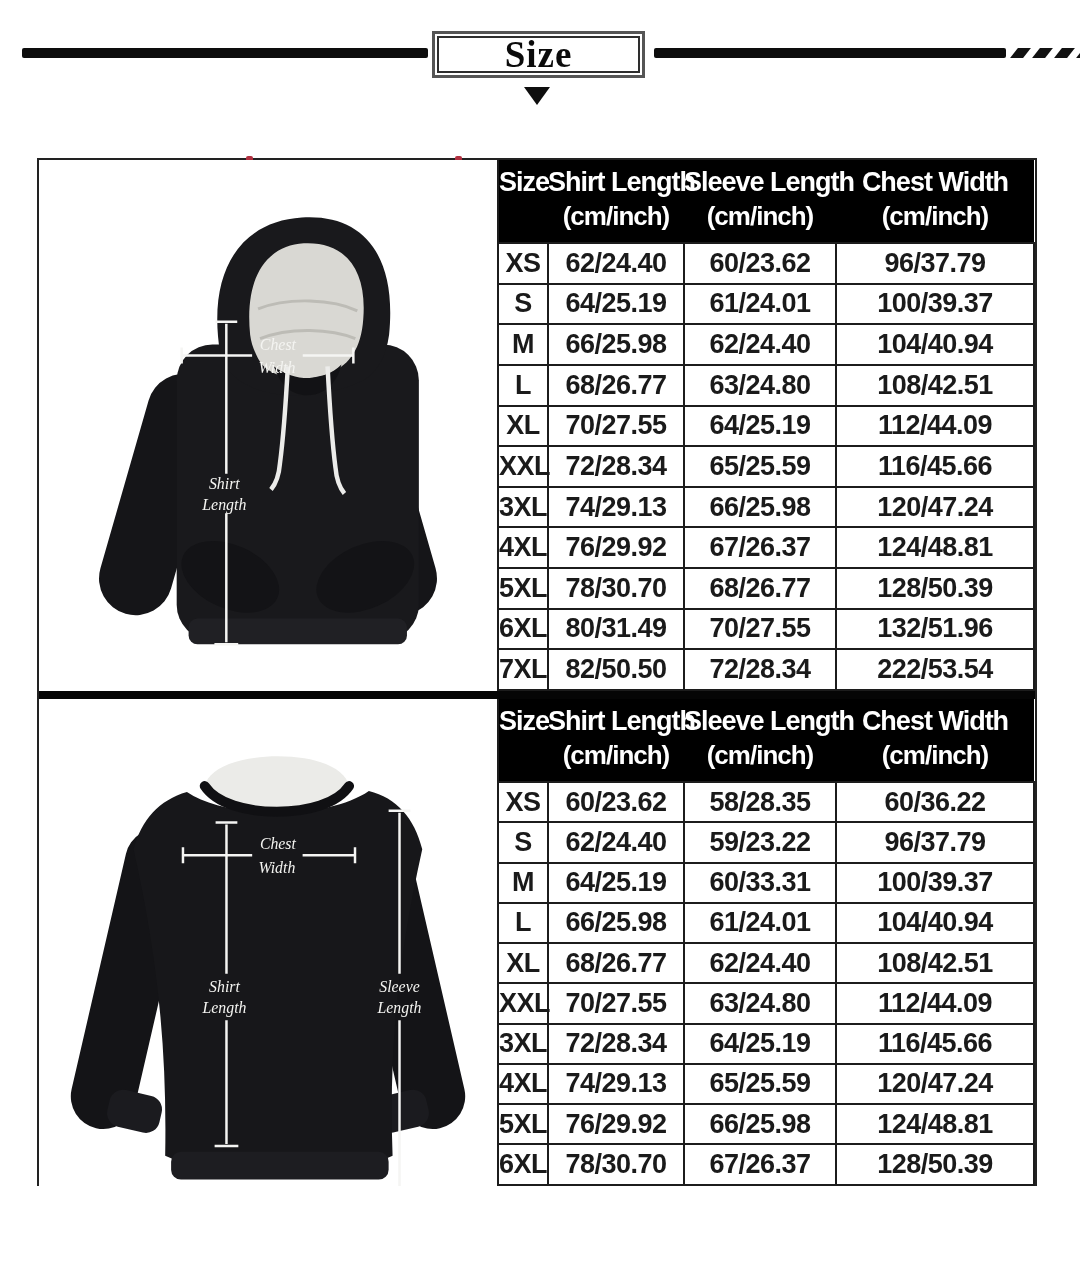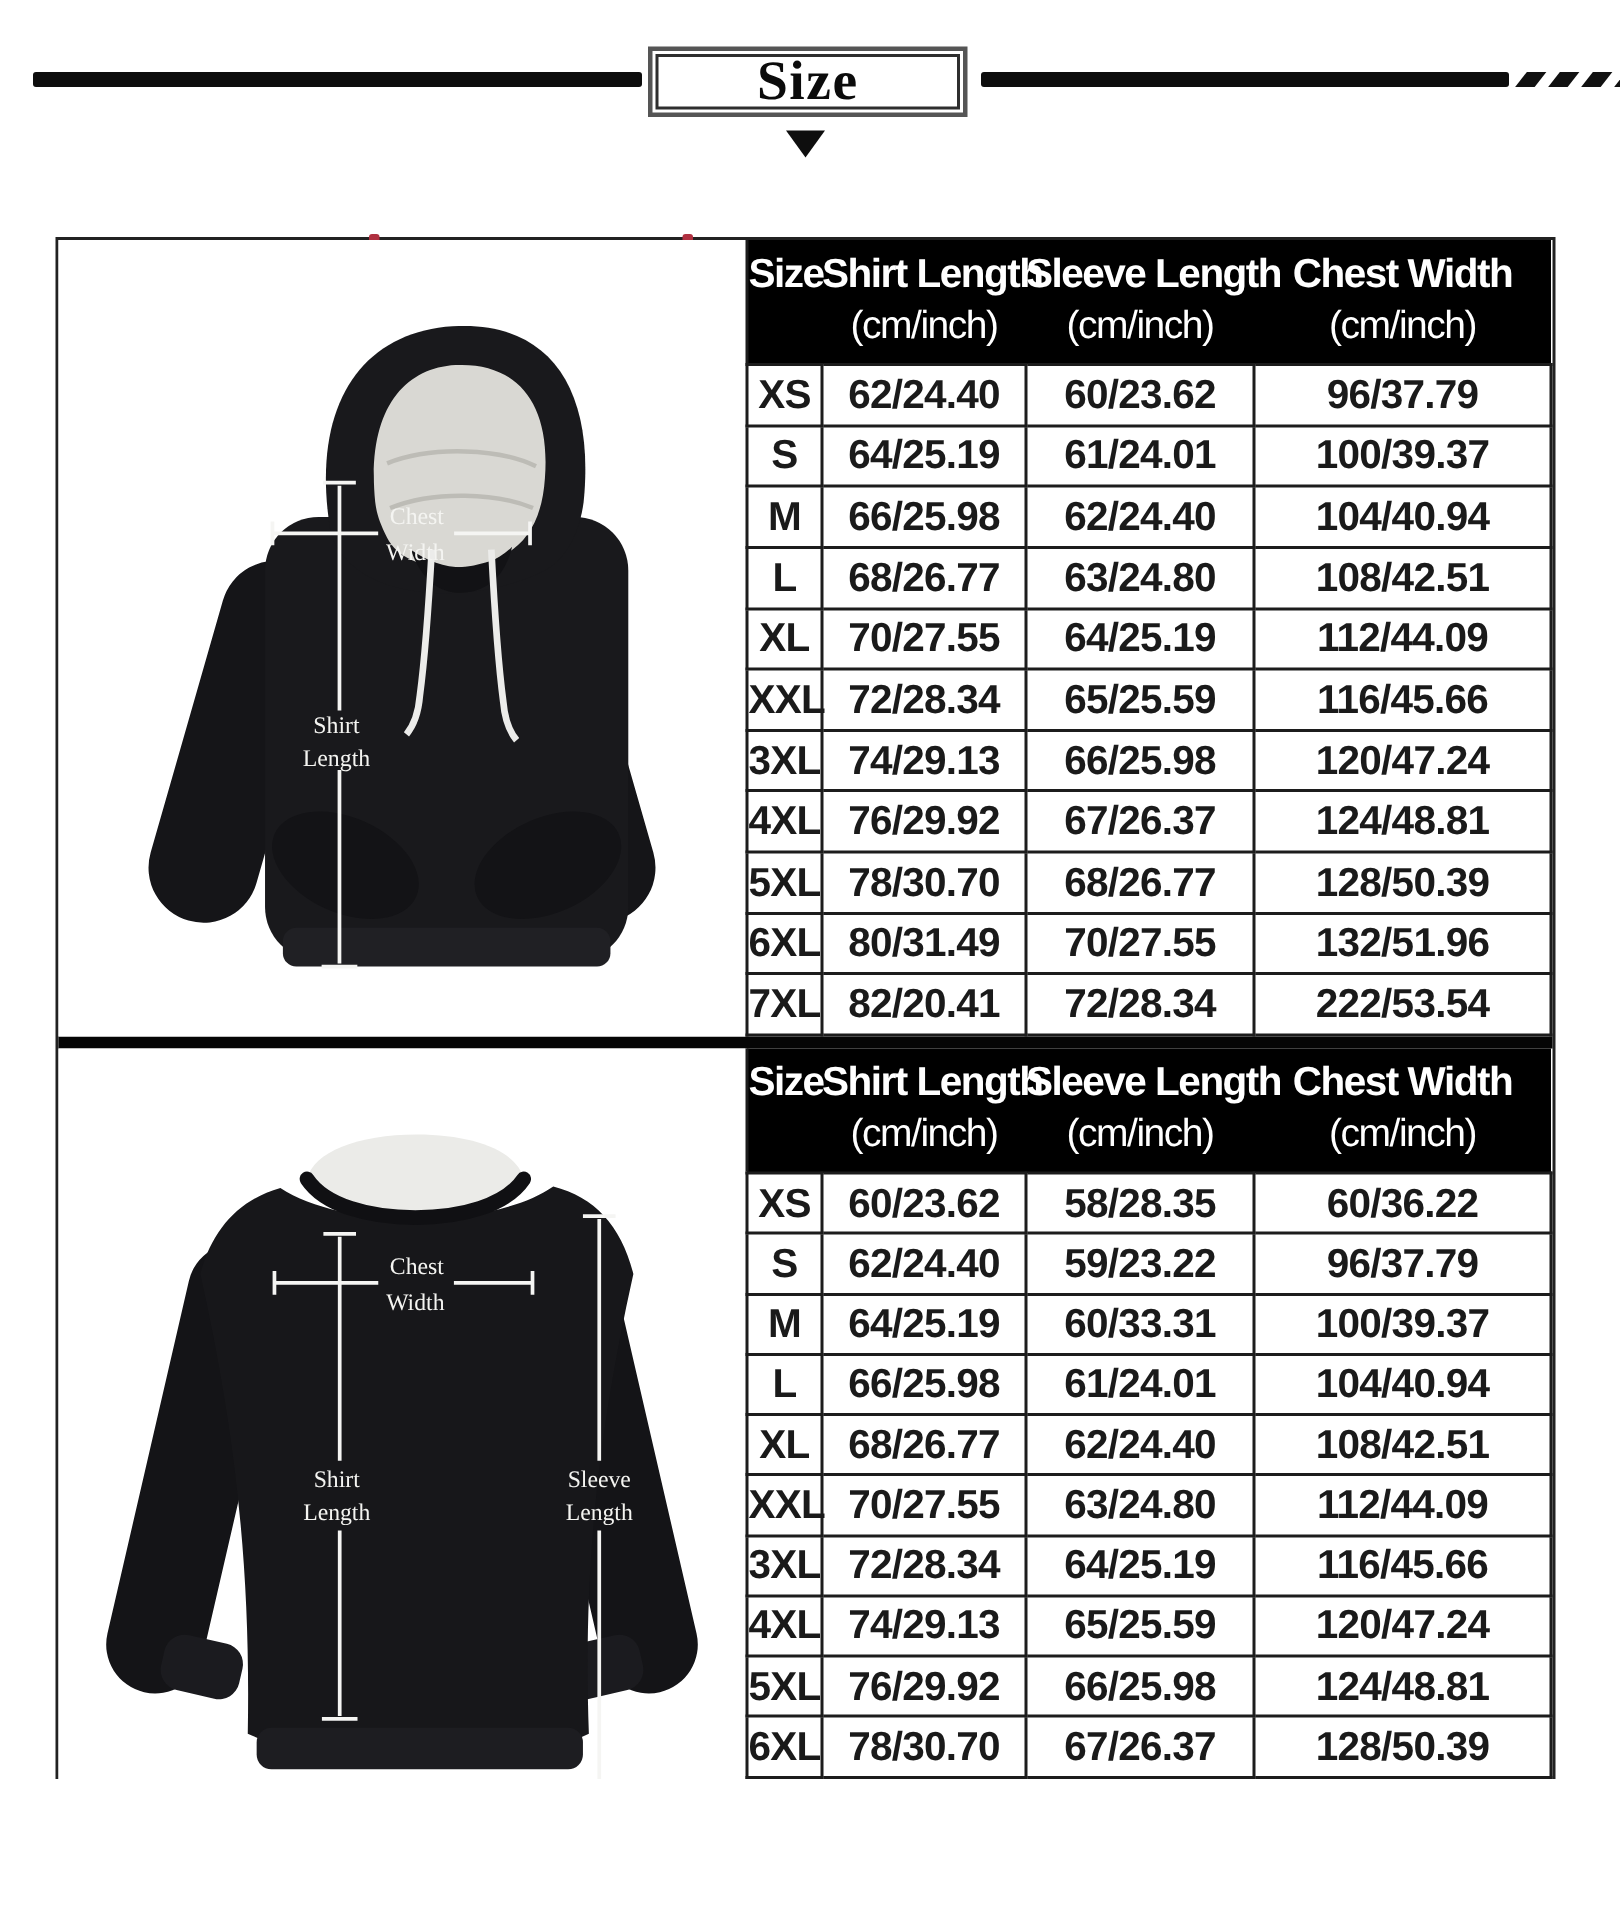--- a/index.html
+++ b/index.html
@@ -39,36 +39,36 @@
     border:2px solid #222;box-sizing:border-box;background:#fff;
   }
   .marker{position:absolute;top:-4px;width:7px;height:6px;background:#b03040;border-radius:2px;}
   .marker-1{left:207px;}
   .marker-2{left:416px;}
 
   .section{
     display:grid;grid-template-columns:458px 1fr;height:531px;box-sizing:border-box;
   }
   .section-2{border-top:8px solid #050505;height:535px;}
-  .figure-cell{position:relative;background:#fff;overflow:hidden;}
+  .figure-cell{position:relative;background:#fff;overflow:hidden;font-style:italic;}
   .figure-cell svg{position:absolute;left:0;top:0;}
 
   
   .table-cell{position:relative;}
   table.size-table{
     width:100%;height:100%;border-collapse:collapse;table-layout:fixed;
     border-left:2px solid #1c1c1c;
   }
   table.size-table thead th{
     background:#000;color:#fff;font-weight:700;text-align:center;
     vertical-align:top;padding:6px 0 8px 0;border:none;white-space:nowrap;
     font-size:27px;letter-spacing:-1px;line-height:1.25;height:68px;
   }
   table.size-table thead th .unit{
-    display:block;font-size:26px;font-weight:400;letter-spacing:-1px;
+    display:block;font-size:26px;font-weight:700;letter-spacing:-1px;
   }
   table.size-table td{
     border:2px solid #1c1c1c;text-align:center;vertical-align:middle;
     font-size:27px;font-weight:700;color:#1a1a1a;letter-spacing:-0.5px;
     background:#fff;padding:0;
   }
 
   
   .meas-label{
     font-family:"Liberation Serif",serif;font-size:16px;fill:#f4f4f1;
@@ -201,21 +201,21 @@
                 <td>128/50.39</td>
               </tr>
               <tr>
                 <td>6XL</td>
                 <td>80/31.49</td>
                 <td>70/27.55</td>
                 <td>132/51.96</td>
               </tr>
               <tr>
                 <td>7XL</td>
-                <td>82/20.41</td>
+                <td>82/50.50</td>
                 <td>72/28.34</td>
                 <td>222/53.54</td>
               </tr>
             </tbody>
         </table>
       </div>
     </div>
 
     <div class="section section-2">
       <div class="figure-cell">

